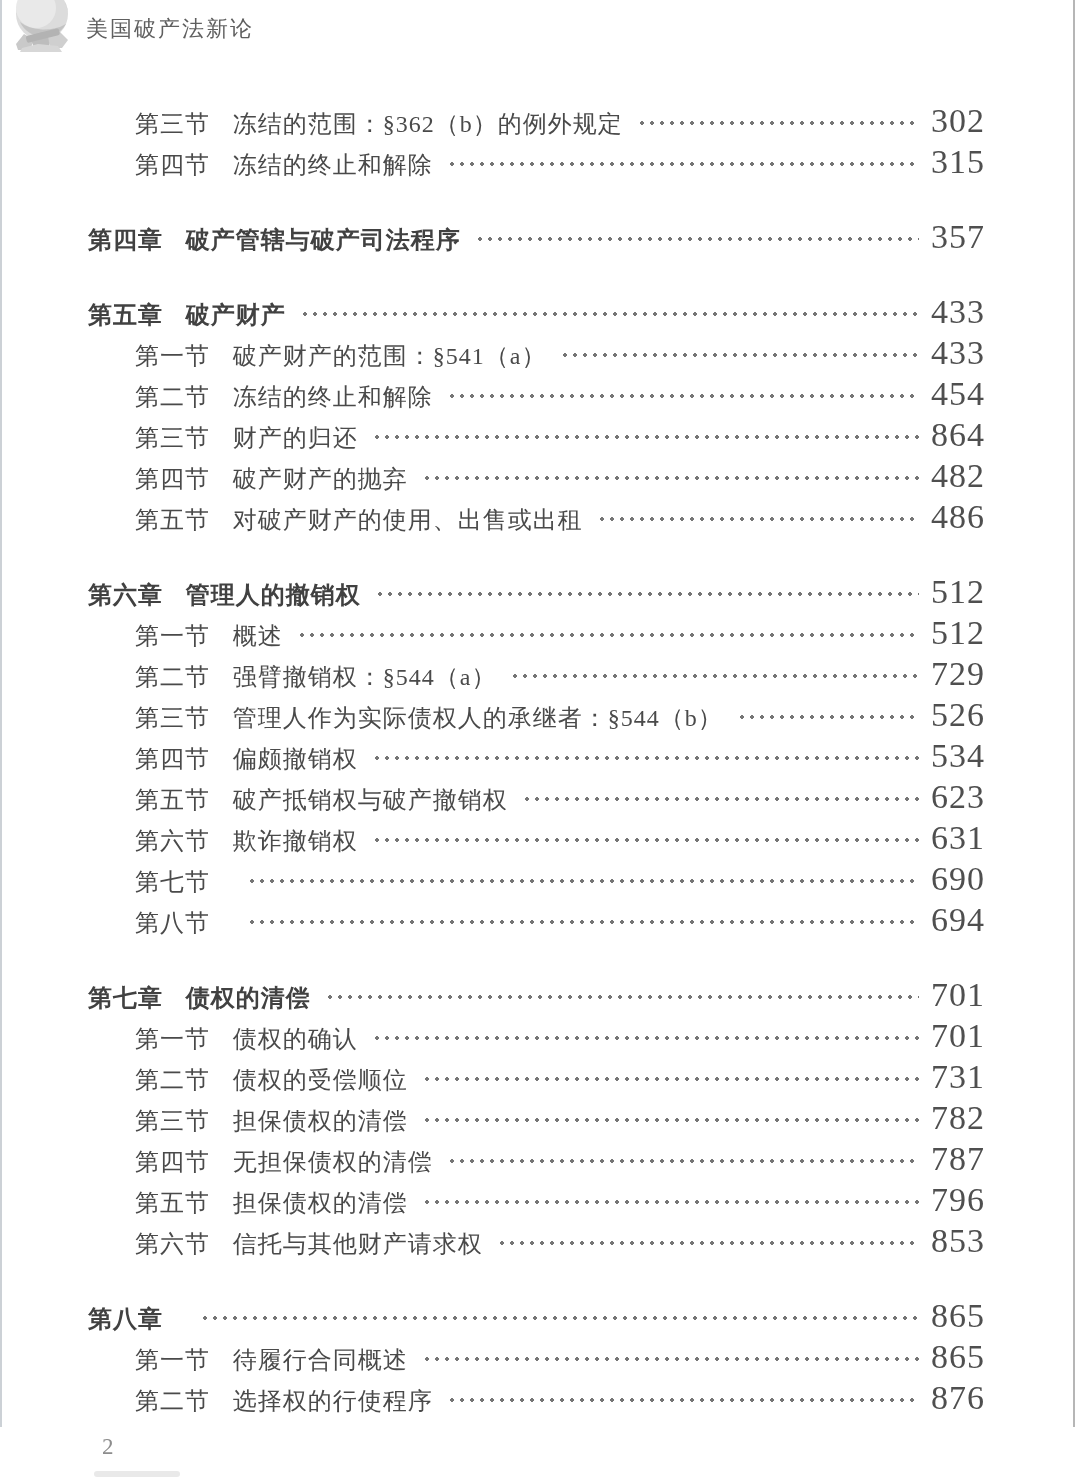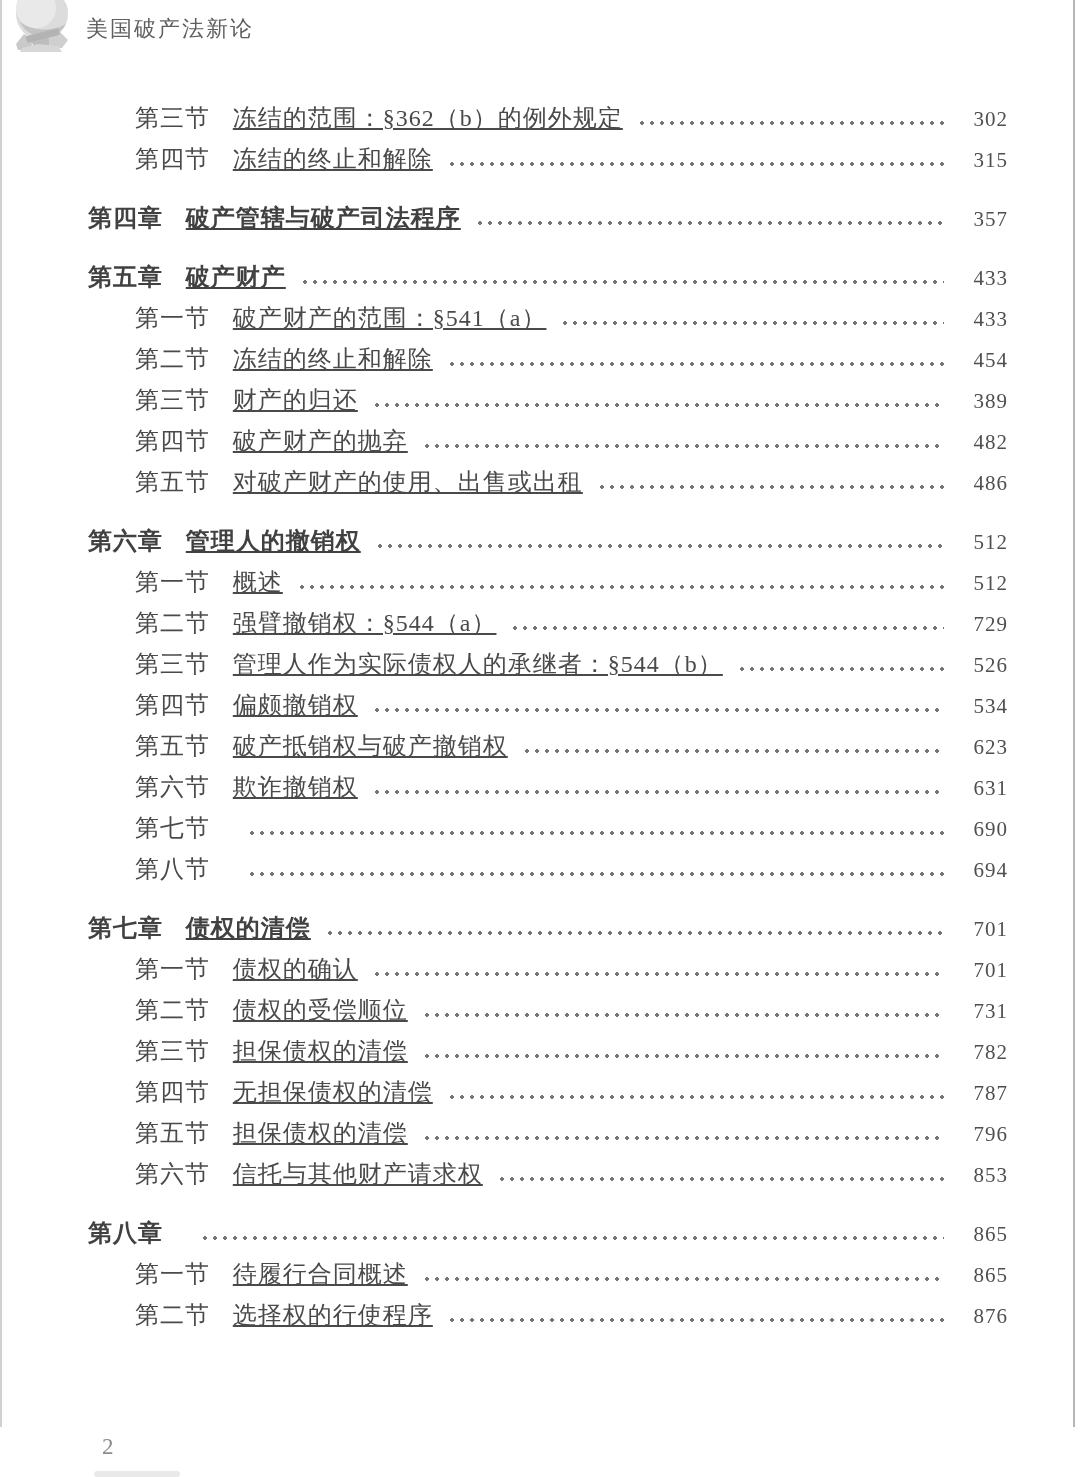--- a/index.html
+++ b/index.html
@@ -37,69 +37,67 @@
   }
   .book-title {
     position: absolute; left: 86px; top: 14px;
     font-family: "Liberation Sans", sans-serif;
     font-size: 22px;
     letter-spacing: 2px;
     color: #5f5f5f;
   }
   
   .toc {
-    padding: 40px 72px 0 88px;
+    padding: 40px 95px 0 88px;
   }
   .toc-row {
     display: flex;
     align-items: baseline;
     height: 41px;
     color: #4a4a4a;
     font-size: 24px;
   }
   .toc-row.chapter {
-    margin-top: 18px;
+    margin-top: 34px;
     font-family: "Liberation Sans", sans-serif;
     font-weight: 700;
     color: #414141;
   }
   .toc-row.section {
     padding-left: 47px;
     font-family: "Liberation Serif", serif;
   }
   .toc-label {
     white-space: nowrap;
     margin-right: 0.95em;
     letter-spacing: 1px;
     flex: 0 0 auto;
   }
   .toc-title {
     white-space: nowrap;
     letter-spacing: 1px;
     flex: 0 0 auto;
-    text-decoration: underline;
   }
   .dot-leader {
     flex: 1 1 auto;
     height: 12px;
     margin: 0 12px 0 14px;
     align-self: center;
     background-image: radial-gradient(circle, #757575 1.6px, rgba(0,0,0,0) 1.9px);
     background-size: 10px 12px;
     background-repeat: repeat-x;
     background-position: 0 center;
     min-width: 20px;
   }
   .toc-page {
     flex: 0 0 auto;
     min-width: 52px;
-    text-align: right;
     font-family: "Liberation Serif", serif;
     font-weight: 400;
-    font-size: 21px;
+    font-size: 34px;
     color: #4f4f4f;
     letter-spacing: 1px;
   }
   
   .folio {
     position: absolute; left: 102px; top: 1434px;
     font-family: "Liberation Serif", serif;
     font-size: 23px;
     color: #8d8d8d;
   }
@@ -174,21 +172,21 @@
       <span class="toc-label">第二节</span>
       <span class="toc-title">冻结的终止和解除</span>
       <span class="dot-leader"></span>
       <span class="toc-page">454</span>
     </div>
 
     <div class="toc-row section">
       <span class="toc-label">第三节</span>
       <span class="toc-title">财产的归还</span>
       <span class="dot-leader"></span>
-      <span class="toc-page">389</span>
+      <span class="toc-page">864</span>
     </div>
 
     <div class="toc-row section">
       <span class="toc-label">第四节</span>
       <span class="toc-title">破产财产的抛弃</span>
       <span class="dot-leader"></span>
       <span class="toc-page">482</span>
     </div>
 
     <div class="toc-row section">

